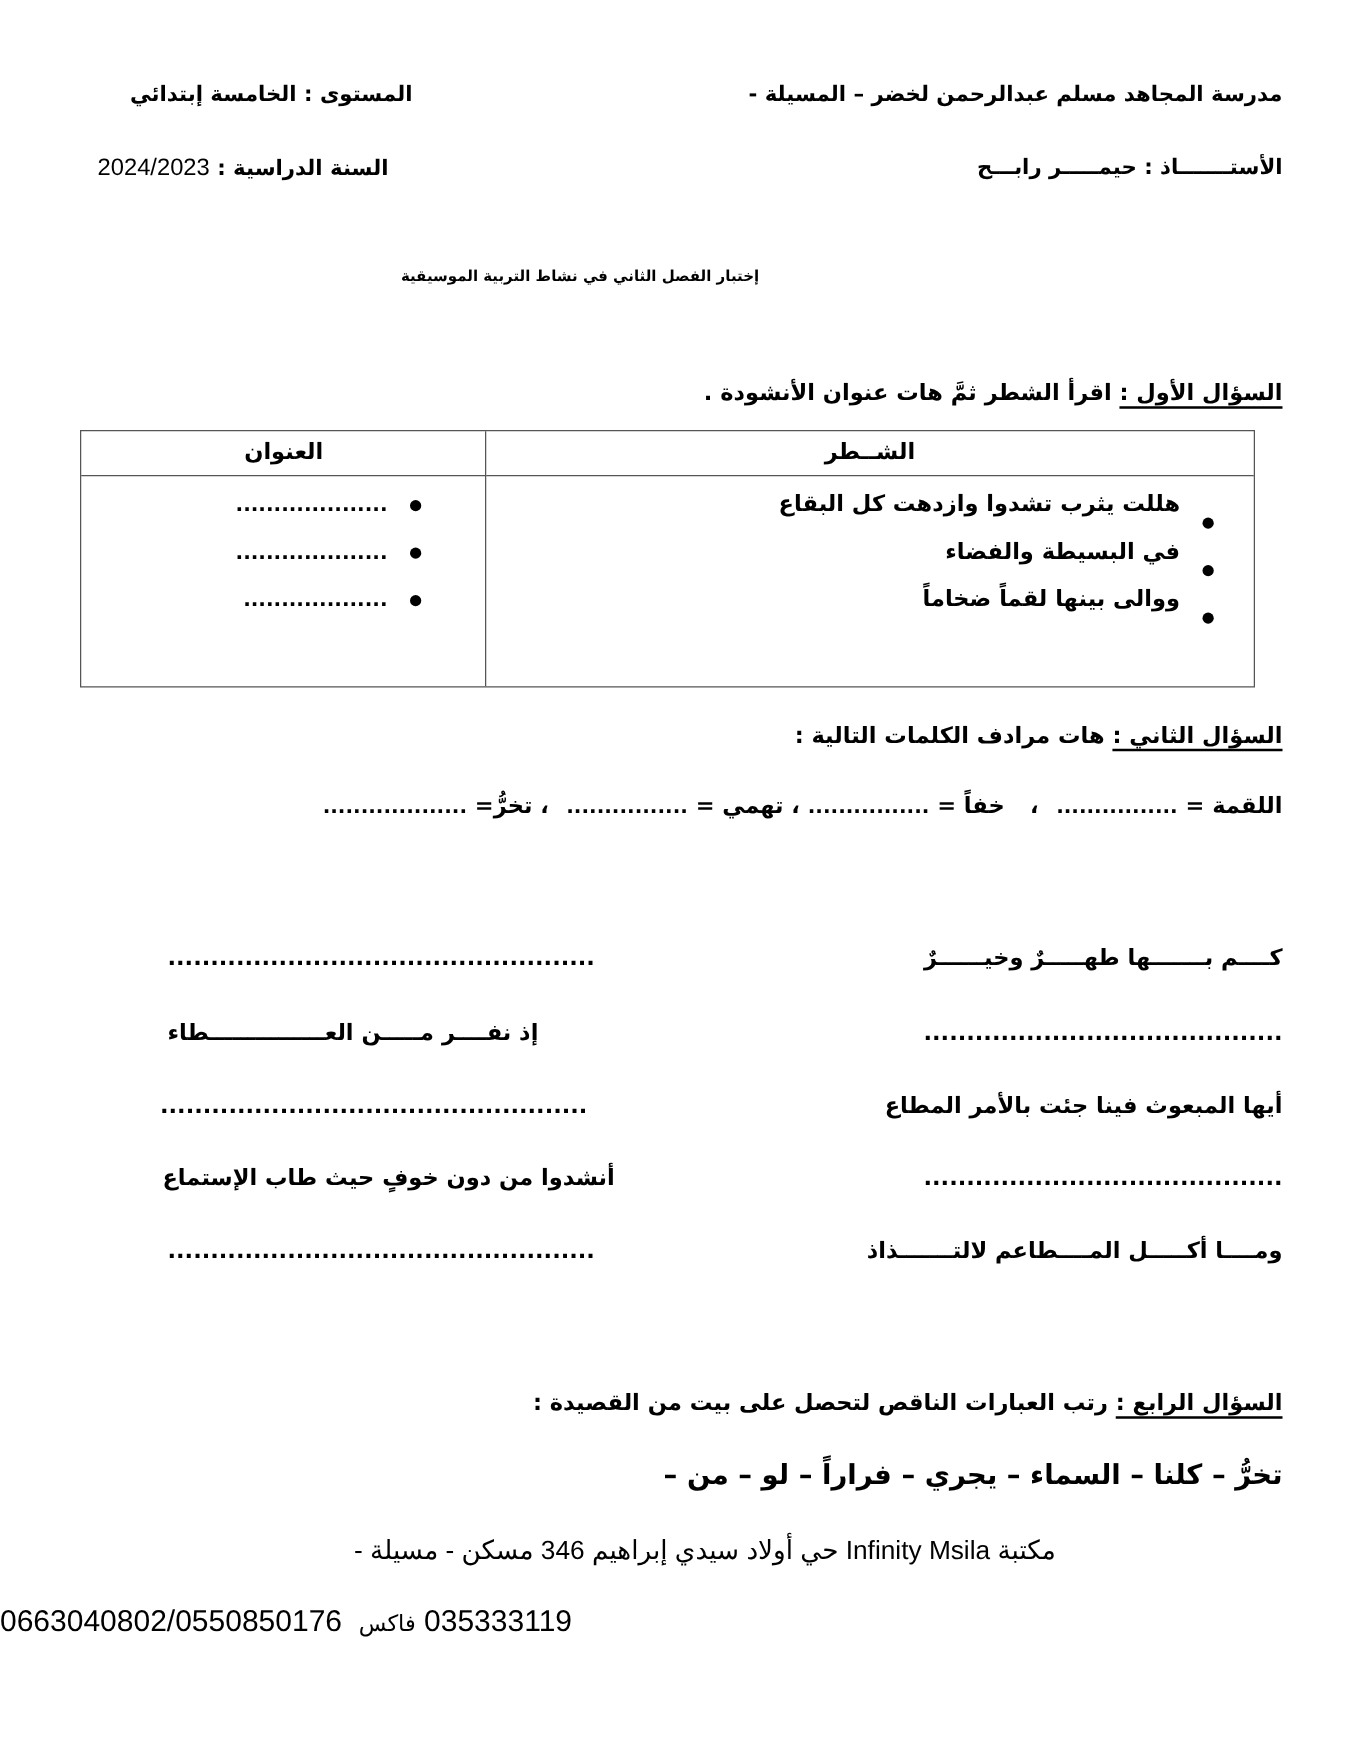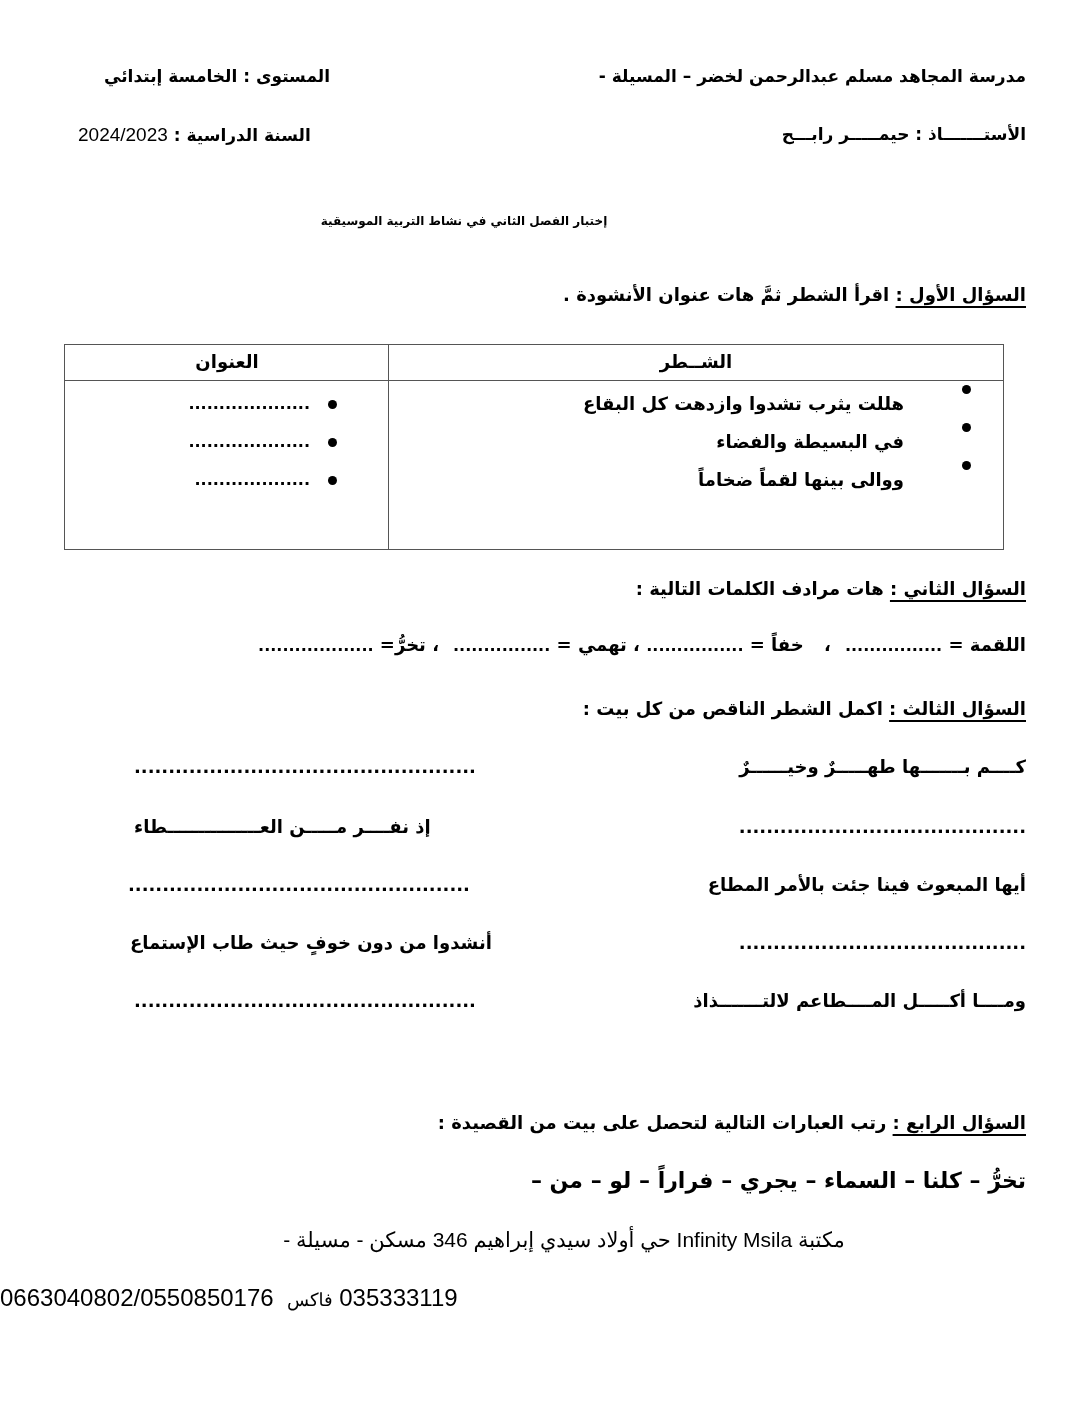--- a/index.html
+++ b/index.html
@@ -50,21 +50,21 @@
     .q1-table .col-title {
       position: absolute; top: 0; left: 0; width: 324px; height: 100%;
     }
     .q1-table .th {
       height: 36px; border-bottom: 1.5px solid #555;
       text-align: center; font-size: 18px; font-weight: bold; line-height: 34px;
     }
     .verse-list { list-style: none; padding: 4px 20px 0 0; }
     .verse-list li {
       font-size: 18px; font-weight: bold; height: 38px; line-height: 38px;
-      display: flex; align-items: flex-start; gap: 40px;
+      display: flex; align-items: flex-end;
     }
     .bullet {
       display: inline-block; width: 9px; height: 9px; border-radius: 50%;
       background: #000; margin-left: 18px; margin-right: 12px;
     }
     .title-list { list-style: none; padding: 4px 0 0 0; }
     .title-list li {
       height: 38px; line-height: 38px; display: flex; align-items: center;
       direction: rtl; padding-right: 40px;
     }
@@ -99,21 +99,21 @@
 <div class="page">
 
   <div class="abs hdr school">مدرسة المجاهد مسلم عبدالرحمن لخضر – المسيلة -</div>
   <div class="abs hdr level">المستوى : الخامسة إبتدائي</div>
   <div class="abs hdr teacher">الأستـــــــاذ : حيمـــــر رابـــح</div>
   <div class="abs hdr year">
     <span>السنة الدراسية : </span><span class="num">2024/2023</span>
   </div>
   <div class="abs title">إختبار الفصل الثاني في نشاط التربية الموسيقية</div>
 
-  <div class="abs q-heading" style="top:284px;">
+  <div class="abs q-heading" style="top:304px;">
     <span class="q-label">السؤال الأول :</span><span> اقرأ الشطر ثمَّ هات عنوان الأنشودة .</span>
   </div>
 
   <div class="q1-table">
     <div class="col-verse">
       <div class="th">الشــطر</div>
       <ul class="verse-list">
         <li>
             <span class="bullet"></span>
             <span>هللت يثرب تشدوا وازدهت كل البقاع</span>
@@ -150,23 +150,20 @@
   <div class="abs q-heading" style="top:578px;">
     <span class="q-label">السؤال الثاني :</span><span> هات مرادف الكلمات التالية :</span>
   </div>
   <div class="abs q2-line">
     <span>اللقمة</span> = <span class="dots">................</span><span class="gap"></span><span>،</span><span class="gap"></span>
     <span>خفاً</span> = <span class="dots">................</span> <span>،</span>
     <span>تهمي</span> = <span class="dots">................</span><span class="gap"></span><span>،</span>
     <span>تخرُّ</span>= <span class="dots">...................</span>
   </div>
 
-  <div class="abs q-heading" style="top:698px;">
-    <span class="q-label">السؤال الثالث :</span><span> اكمل الشطر الناقص من كل بيت :</span>
-  </div>
 
   <div class="q3-row" style="top:756px;">
     <span class="q3-right">كــــم بـــــــها طهـــــرٌ وخيــــــرٌ</span>
     <span class="q3-left dots" style="left:134px;">..................................................</span>
   </div>
   <div class="q3-row" style="top:816px;">
     <span class="q3-right dots">..........................................</span>
     <span class="q3-left" style="left:134px;">إذ نفــــر مـــــن العـــــــــــــــطاء</span>
   </div>
   <div class="q3-row" style="top:874px;">
@@ -176,21 +173,21 @@
   <div class="q3-row" style="top:932px;">
     <span class="q3-right dots">..........................................</span>
     <span class="q3-left" style="left:130px;">أنشدوا من دون خوفٍ حيث طاب الإستماع</span>
   </div>
   <div class="q3-row" style="top:990px;">
     <span class="q3-right">ومــــا أكـــــل المــــطاعم لالتـــــــذاذ</span>
     <span class="q3-left dots" style="left:134px;">..................................................</span>
   </div>
 
   <div class="abs q-heading" style="top:1112px;">
-    <span class="q-label">السؤال الرابع :</span><span> رتب العبارات التالية لتحصل على بيت من القصيدة :</span>
+    <span class="q-label">السؤال الرابع :</span><span> رتب العبارات الناقص لتحصل على بيت من القصيدة :</span>
   </div>
   <div class="abs q4-words">تخرُّ – كلنا – السماء – يجري – فراراً – لو – من –</div>
 
   <div class="abs footer1">مكتبة  Infinity Msila حي أولاد سيدي إبراهيم 346 مسكن - مسيلة -</div>
   <div class="abs footer2">
     <span>035333119</span>
     <span style="font-size:18px;">فاكس</span>&nbsp;
     <span>0663040802/0550850176</span>
   </div>
 

